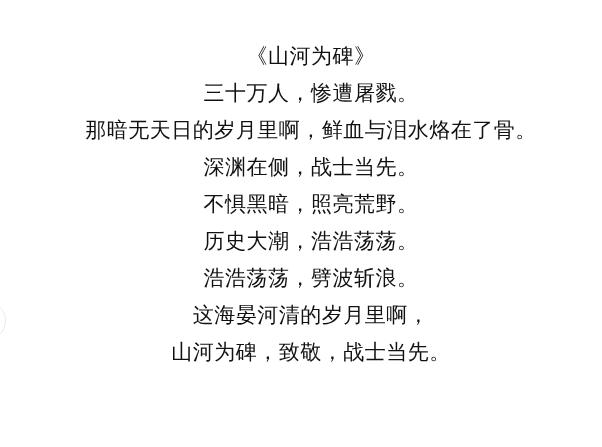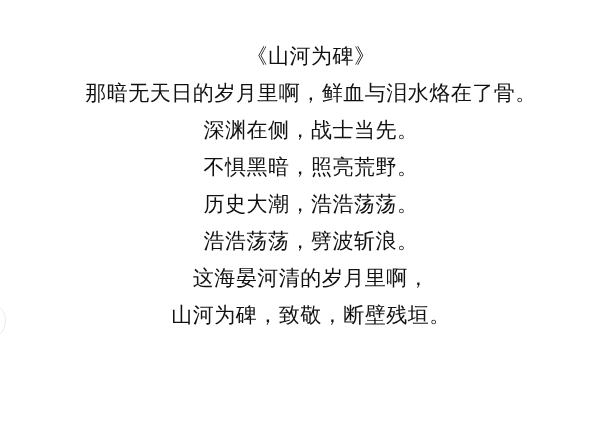--- a/index.html
+++ b/index.html
@@ -40,23 +40,24 @@
       border: 1px solid #ebebe9;
       background: transparent;
     }
   </style>
 </head>
 <body>
 
 <div class="poem">
   <div class="poem-title">《山河为碑》</div>
   <div>
+      <div class="poem-line">三十万人，惨遭屠戮。</div>
       <div class="poem-line">那暗无天日的岁月里啊，鲜血与泪水烙在了骨。</div>
       <div class="poem-line">深渊在侧，战士当先。</div>
       <div class="poem-line">不惧黑暗，照亮荒野。</div>
       <div class="poem-line">历史大潮，浩浩荡荡。</div>
       <div class="poem-line">浩浩荡荡，劈波斩浪。</div>
       <div class="poem-line">这海晏河清的岁月里啊，</div>
-      <div class="poem-line">山河为碑，致敬，断壁残垣。</div>
+      <div class="poem-line">山河为碑，致敬，战士当先。</div>
     </div>
 </div>
 
 <div class="edge-circle"></div>
 
 </body></html>

